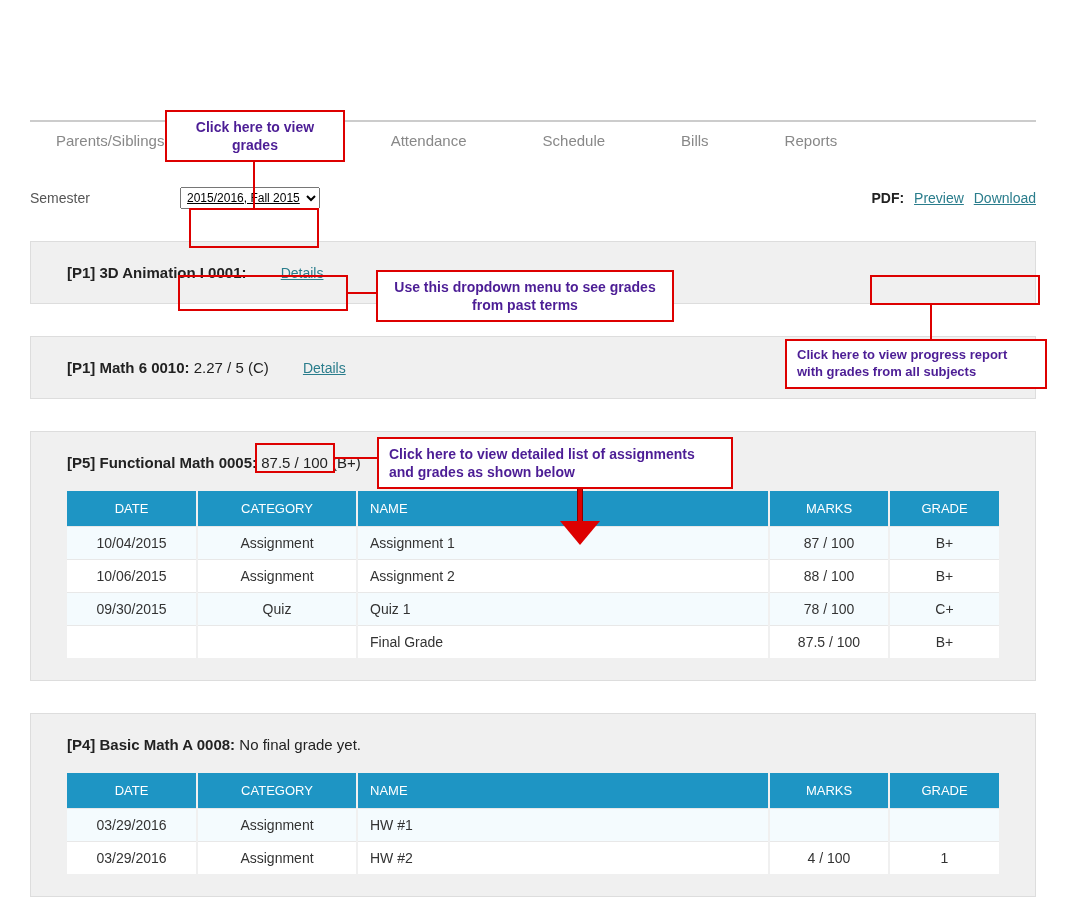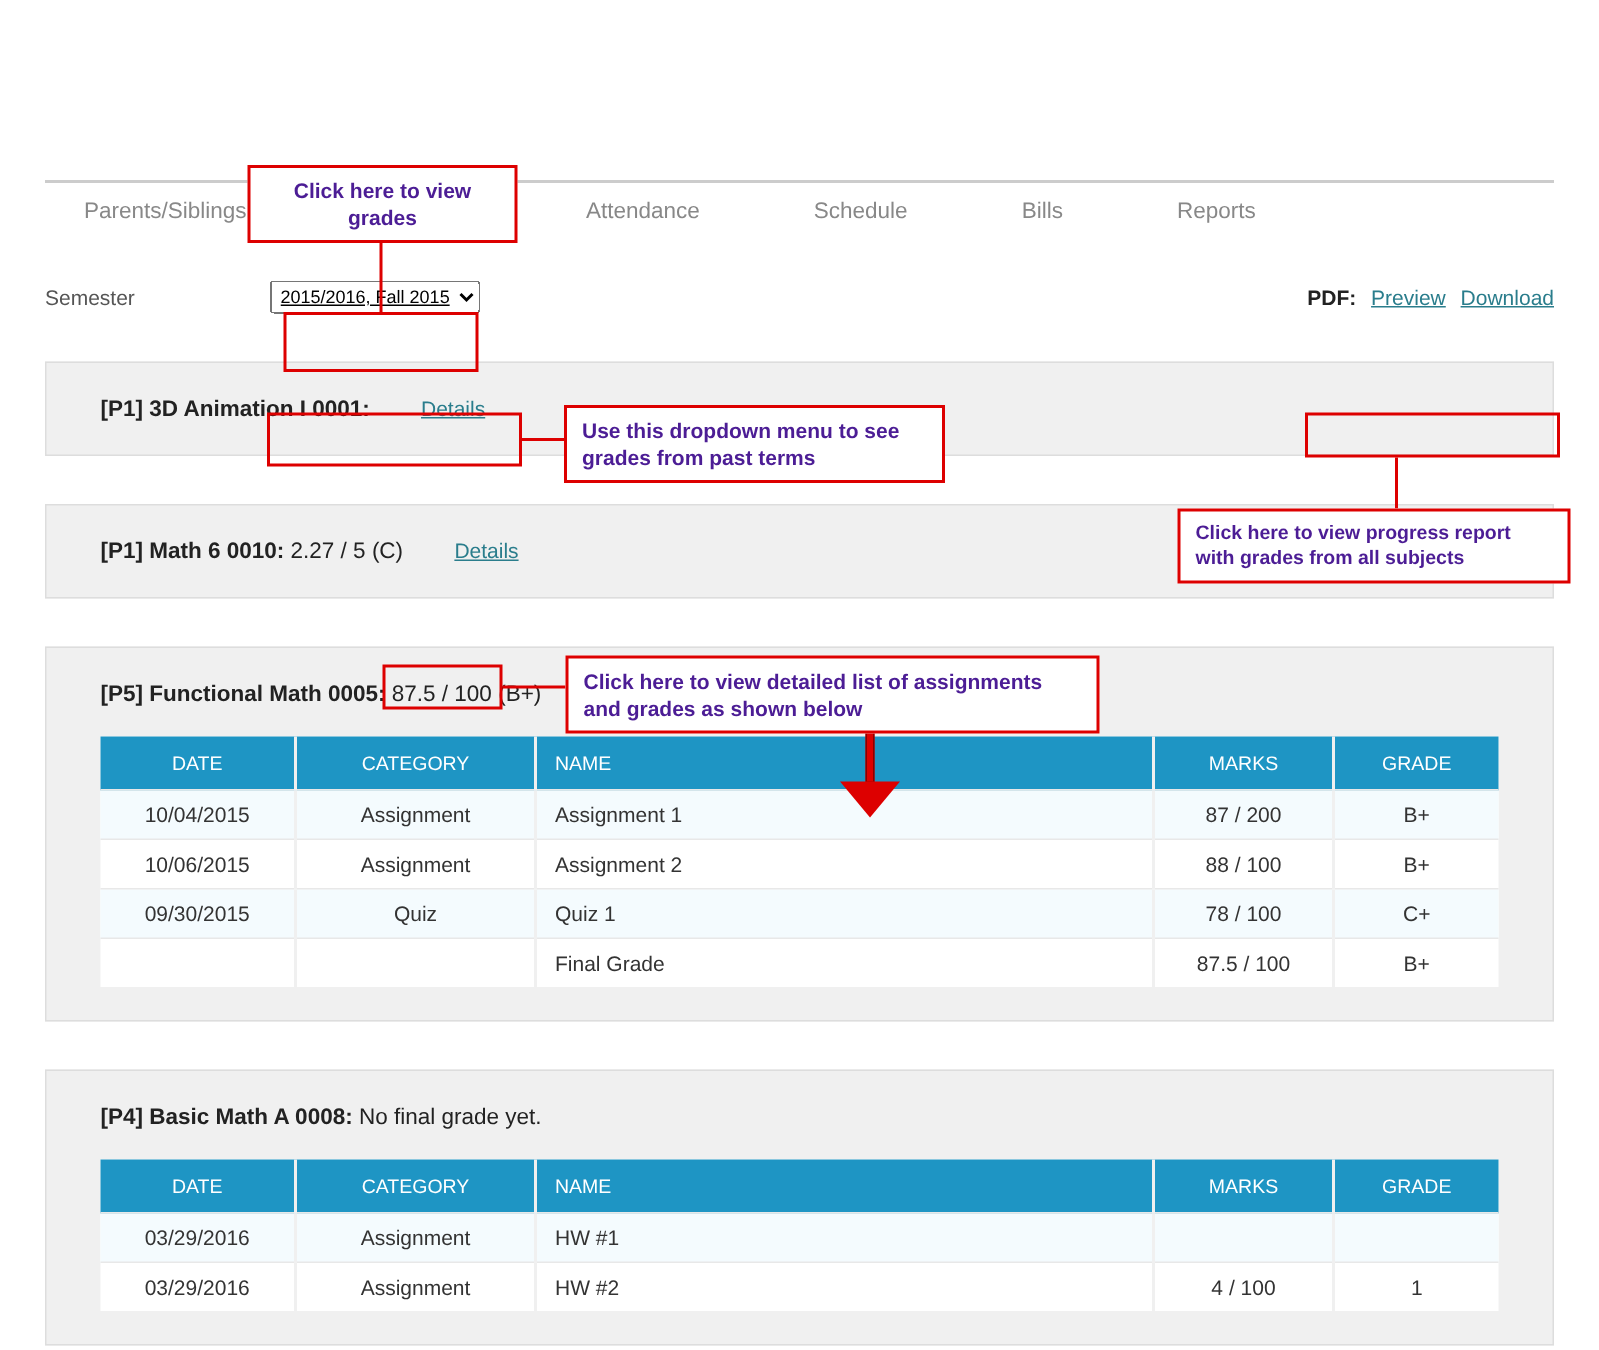--- a/index.html
+++ b/index.html
@@ -155,21 +155,21 @@
 <body>
 
 <div class="container">
 
   <div class="callout" style="left:135px; top:-10px; width:180px; text-align:center;">Click here to view grades</div>
   <div class="red-line" style="left:223px; top:40px; width:2px; height:48px;"></div>
   <div class="red-box" style="left:159px; top:88px; width:130px; height:40px;"></div>
 
   <div class="red-box" style="left:148px; top:155px; width:170px; height:36px;"></div>
   <div class="red-line" style="left:318px; top:172px; width:28px; height:2px;"></div>
-  <div class="callout" style="left:346px; top:150px; width:254px;">Use this dropdown menu to see grades from past terms</div>
+  <div class="callout" style="left:346px; top:150px; width:298px;text-align:center;">Use this dropdown menu to see grades from past terms</div>
 
   <div class="red-box" style="left:840px; top:155px; width:170px; height:30px;"></div>
   <div class="red-line" style="left:900px; top:185px; width:2px; height:34px;"></div>
   <div class="callout" style="left:755px; top:219px; width:262px; font-size:13px;">Click here to view progress report with grades from all subjects</div>
 
   <div class="red-box" style="left:225px; top:323px; width:80px; height:30px;"></div>
   <div class="red-line" style="left:305px; top:337px; width:42px; height:2px;"></div>
   <div class="callout" style="left:347px; top:317px; width:356px;">Click here to view detailed list of assignments and grades as shown below</div>
 
   <div class="arrow-down" style="left:530px; top:362px;">
@@ -222,21 +222,21 @@
         <th class="center" style="width:130px;">DATE</th>
         <th class="center" style="width:160px;">CATEGORY</th>
         <th>NAME</th>
         <th class="center" style="width:120px;">MARKS</th>
         <th class="center" style="width:110px;">GRADE</th>
       </tr>
       <tr>
         <td class="center">10/04/2015</td>
         <td class="center">Assignment</td>
         <td>Assignment 1</td>
-        <td class="center">87 / 200</td>
+        <td class="center">87 / 100</td>
         <td class="center">B+</td>
       </tr>
       <tr>
         <td class="center">10/06/2015</td>
         <td class="center">Assignment</td>
         <td>Assignment 2</td>
         <td class="center">88 / 100</td>
         <td class="center">B+</td>
       </tr>
       <tr>

